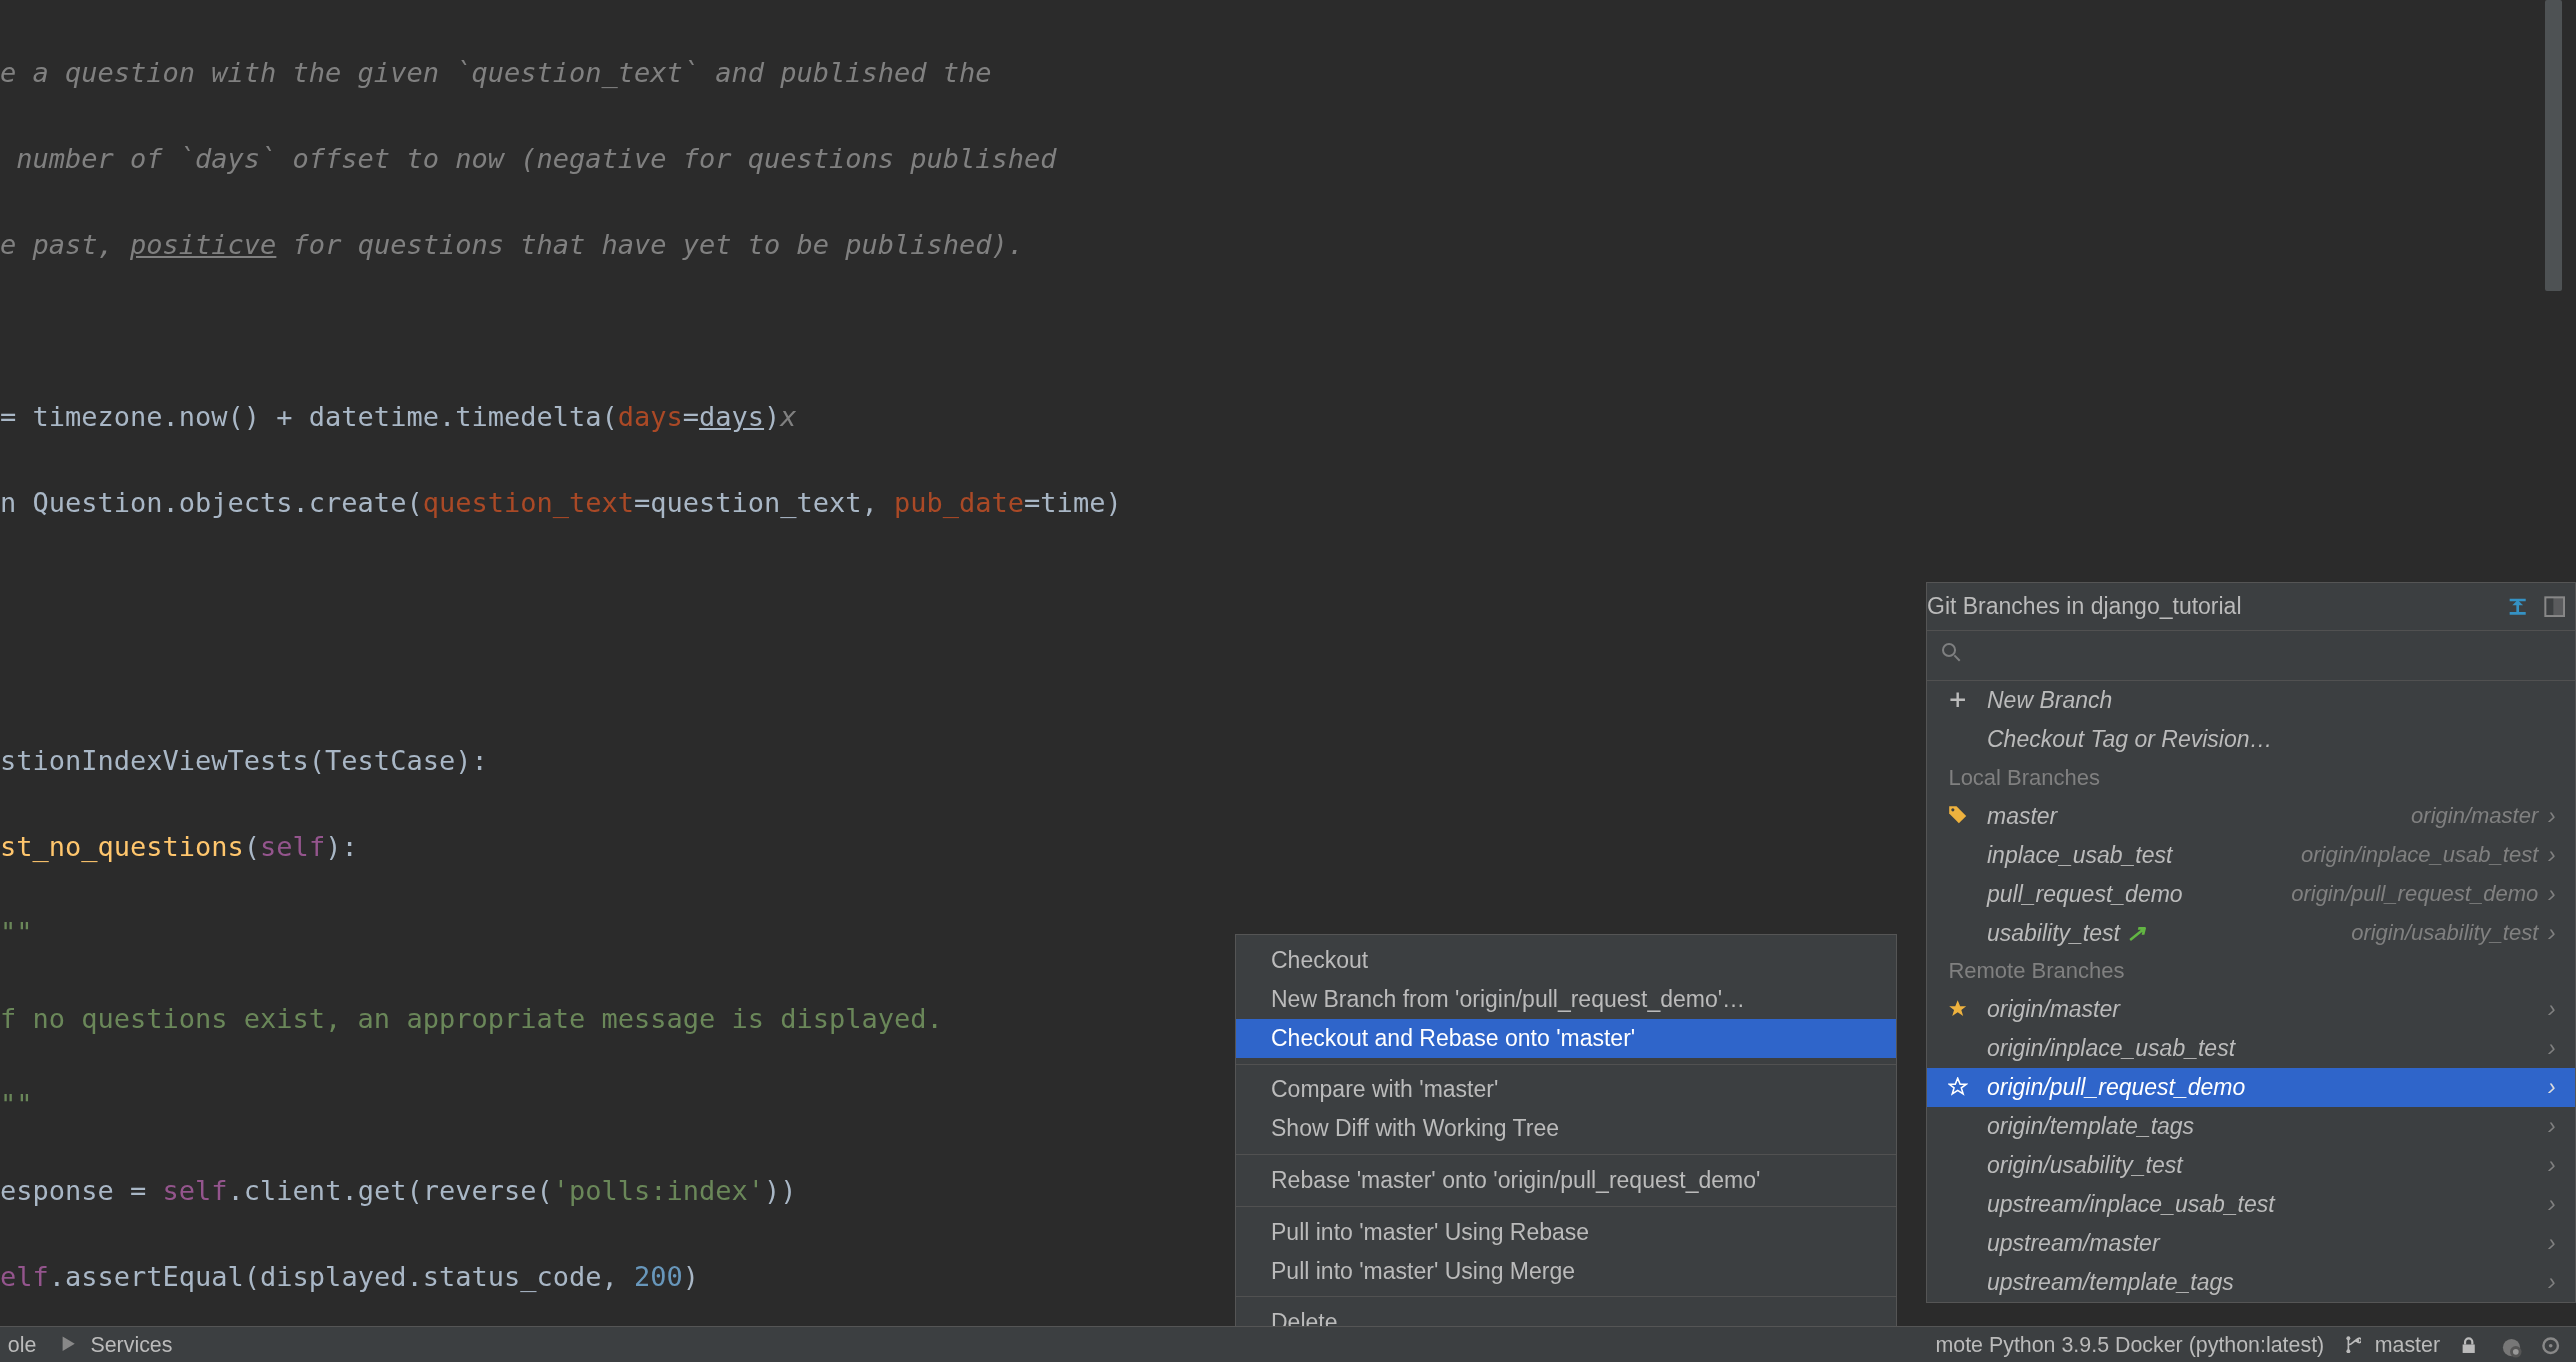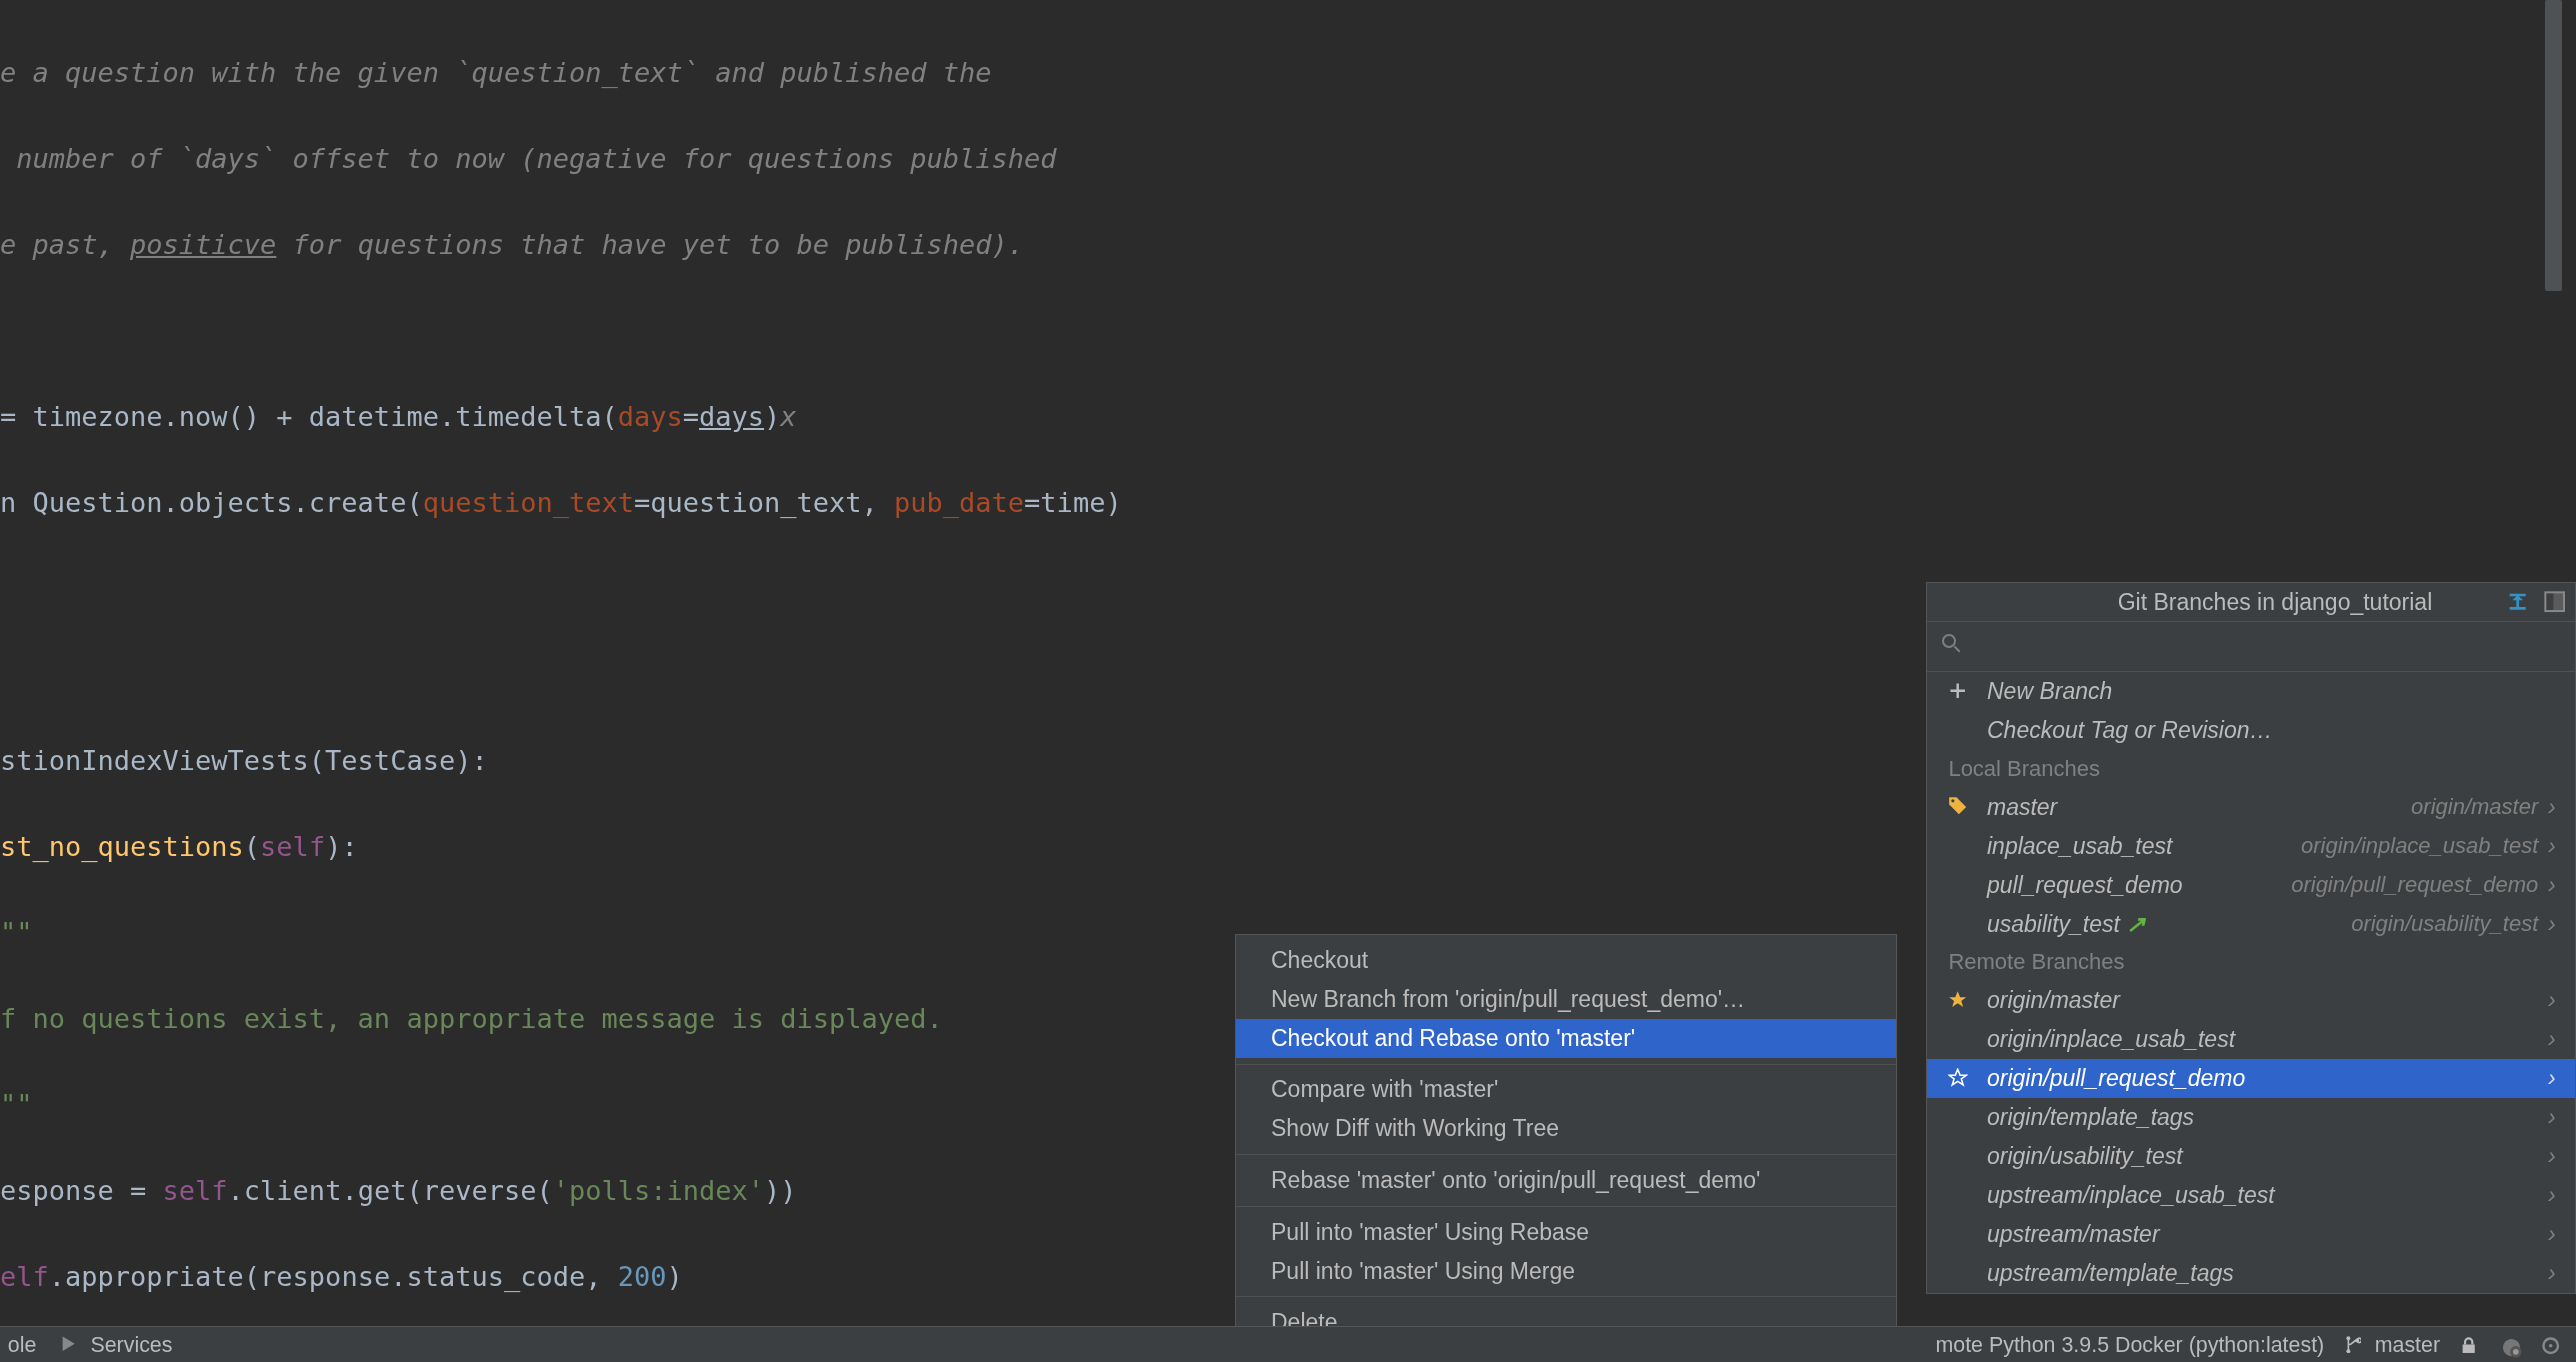--- a/index.html
+++ b/index.html
@@ -61,26 +61,24 @@
   width: 650px;
   background: #3c3f41;
   border: 1px solid #555;
   font-family: -apple-system, "Segoe UI", sans-serif;
   font-size: 23px;
   color: #bbbbbb;
 }
 .branches-header {
   display: flex;
   align-items: center;
-  justify-content: center;
-  height: 39px;
+  height: 48px;
   border-bottom: 1px solid #515151;
   position: relative;
   color: #bbbbbb;
-  padding-left: 48px;
 }
 .branches-header-icons {
   position: absolute;
   right: 7.8px;
   display: flex;
   gap: 11.6px;
 }
 .header-icon { width: 25px; height: 25px; display: flex; align-items: center; justify-content: center; }
 
 .branches-search {
@@ -211,21 +209,21 @@
 <div class="code-line"><span class="plain">= timezone.now() + datetime.timedelta(</span><span class="param">days</span><span class="plain">=</span><span class="plain" style="text-decoration:underline">days</span><span class="plain">)</span><span class="comment">x</span></div>
 <div class="code-line"><span class="plain">n Question.objects.create(</span><span class="param">question_text</span><span class="plain">=question_text, </span><span class="param">pub_date</span><span class="plain">=time)</span></div>
 <div class="code-line"> </div>
 <div class="code-line"> </div>
 <div class="code-line"><span class="plain">stionIndexViewTests(TestCase):</span></div>
 <div class="code-line"><span class="decl">st_no_questions</span><span class="plain">(</span><span class="self">self</span><span class="plain">):</span></div>
 <div class="code-line"><span class="string">""</span></div>
 <div class="code-line"><span class="string">f no questions exist, an appropriate message is displayed.</span></div>
 <div class="code-line"><span class="string">""</span></div>
 <div class="code-line"><span class="plain">esponse = </span><span class="self">self</span><span class="plain">.client.get(reverse(</span><span class="string">'polls:index'</span><span class="plain">))</span></div>
-<div class="code-line"><span class="self">elf</span><span class="plain">.appropriate(response.status_code, </span><span class="number">200</span><span class="plain">)</span></div>
+<div class="code-line"><span class="self">elf</span><span class="plain">.assertEqual(displayed.status_code, </span><span class="number">200</span><span class="plain">)</span></div>
 <div class="code-line"><span class="self">elf</span><span class="plain">.assertContains(response, </span><span class="string">"No polls are available."</span><span class="plain">)</span></div>
 
 
 
 
 
 
 
 
 

